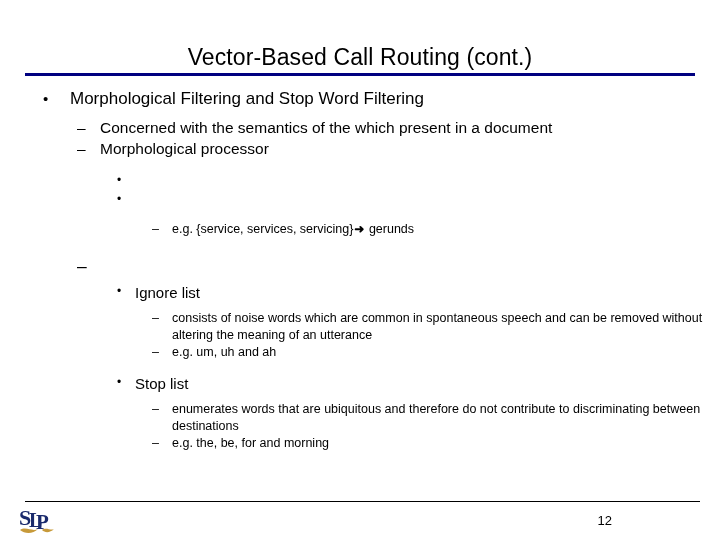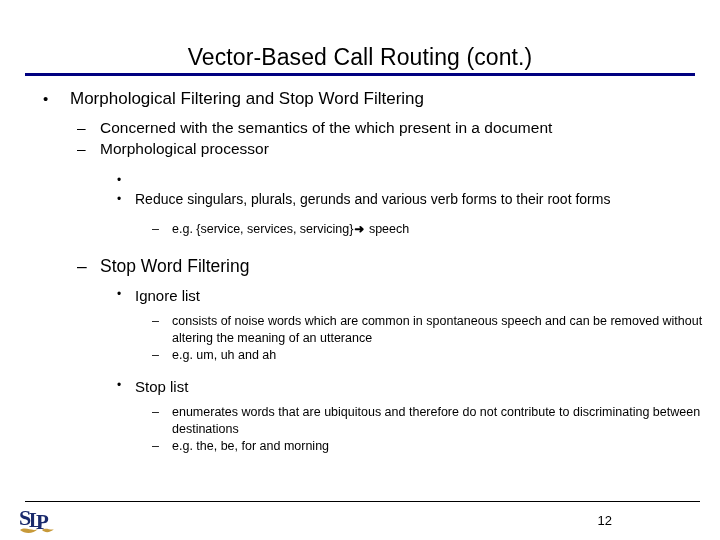--- a/index.html
+++ b/index.html
@@ -205,35 +205,33 @@
     </div>
 
     <div class="gap-md"></div>
 
     <div class="li lvl3">
       <span class="marker">•</span>
     </div>
 
     <div class="li lvl3">
       <span class="marker">•</span>
-      <span class="txt">Reduce singulars, plurals, gerunds and various verb forms to their root forms</span>
     </div>
 
     <div class="gap-md"></div>
 
     <div class="li lvl4">
       <span class="marker">–</span>
-      <span class="txt"><span>e.g. {service, services, servicing}</span><span class="arrow">➜</span> <span>speech</span></span>
+      <span class="txt"><span>e.g. {service, services, servicing}</span><span class="arrow">➜</span> <span>gerunds</span></span>
     </div>
 
     <div class="gap-lg"></div>
 
     <div class="li lvl2 big">
       <span class="marker">–</span>
-      <span class="txt">Stop Word Filtering</span>
     </div>
 
     <div class="gap-sm"></div>
 
     <div class="li lvl3 strong">
       <span class="marker">•</span>
       <span class="txt">Ignore list</span>
     </div>
 
     <div class="gap-sm"></div>

